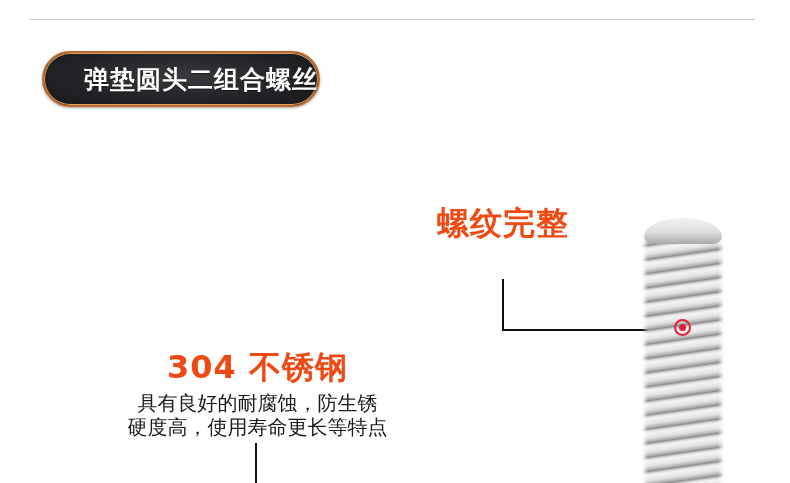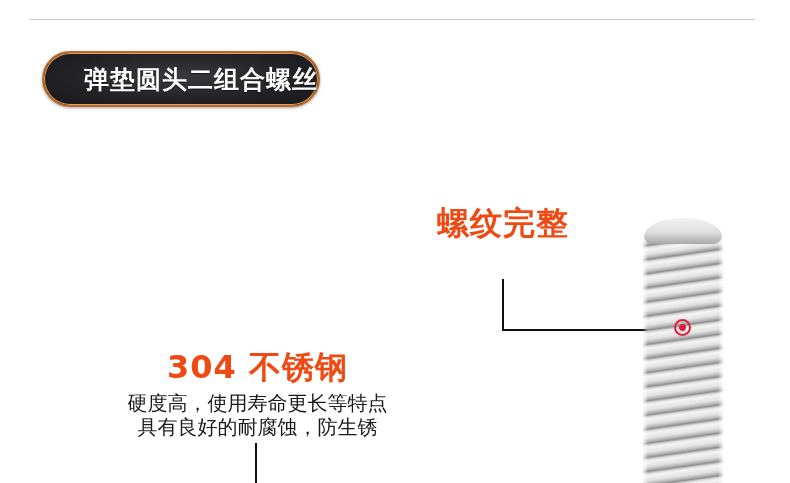--- a/index.html
+++ b/index.html
@@ -75,22 +75,22 @@
 <div class="title-pill">
   <span>弹垫圆头二组合螺丝</span>
 </div>
 
 <div class="feature f-thread">
   <div class="head">螺纹完整</div>
 </div>
 
 <div class="feature f-steel">
   <div class="head">304 不锈钢</div>
+  <div class="desc">具有良好的耐腐蚀，防生锈</div>
   <div class="desc">硬度高，使用寿命更长等特点</div>
-  <div class="desc">具有良好的耐腐蚀，防生锈</div>
 </div>
 
 <div class="line l1"></div>
 <div class="line l2"></div>
 <div class="line l3"></div>
 
 <div class="screw">
   <div class="screw-shaft"></div>
   <div class="screw-head"></div>
 </div>

